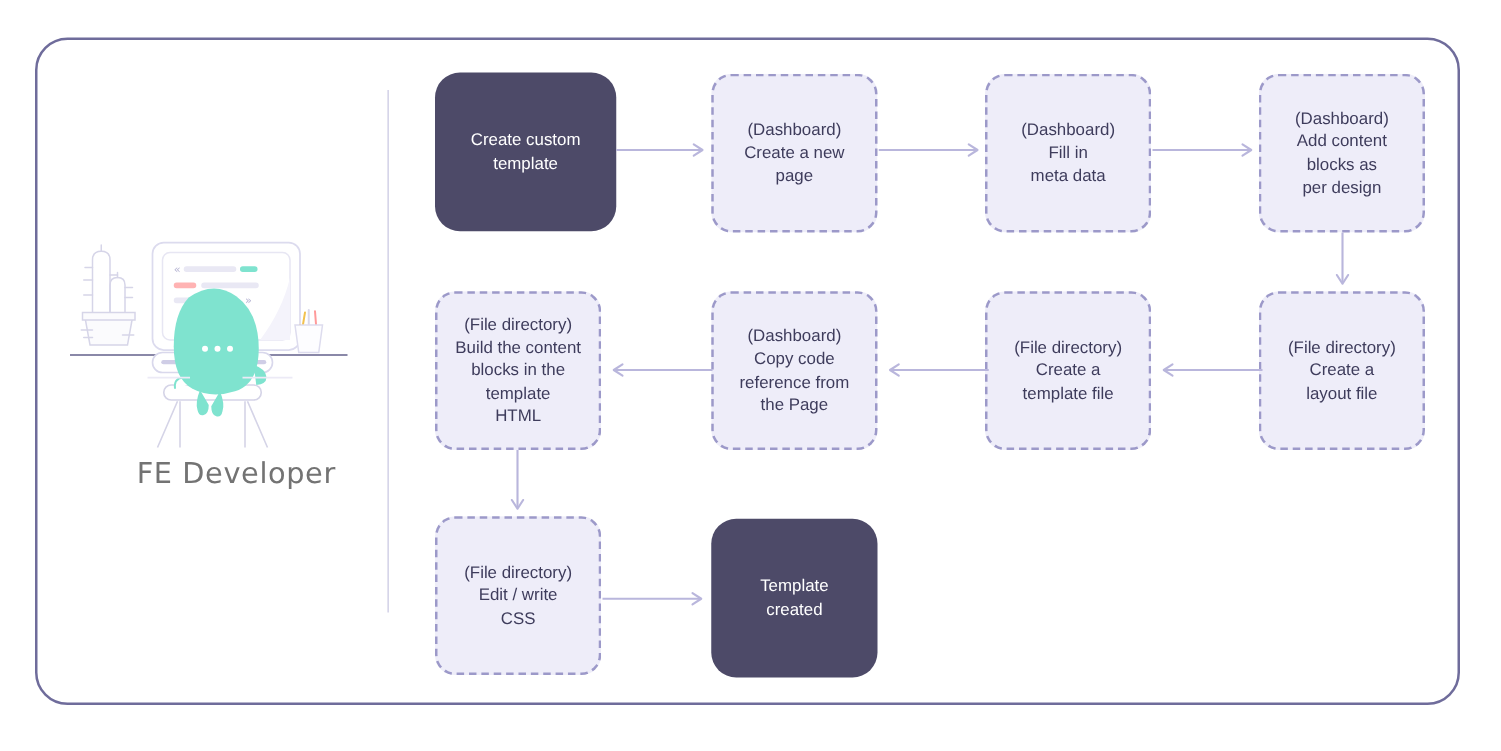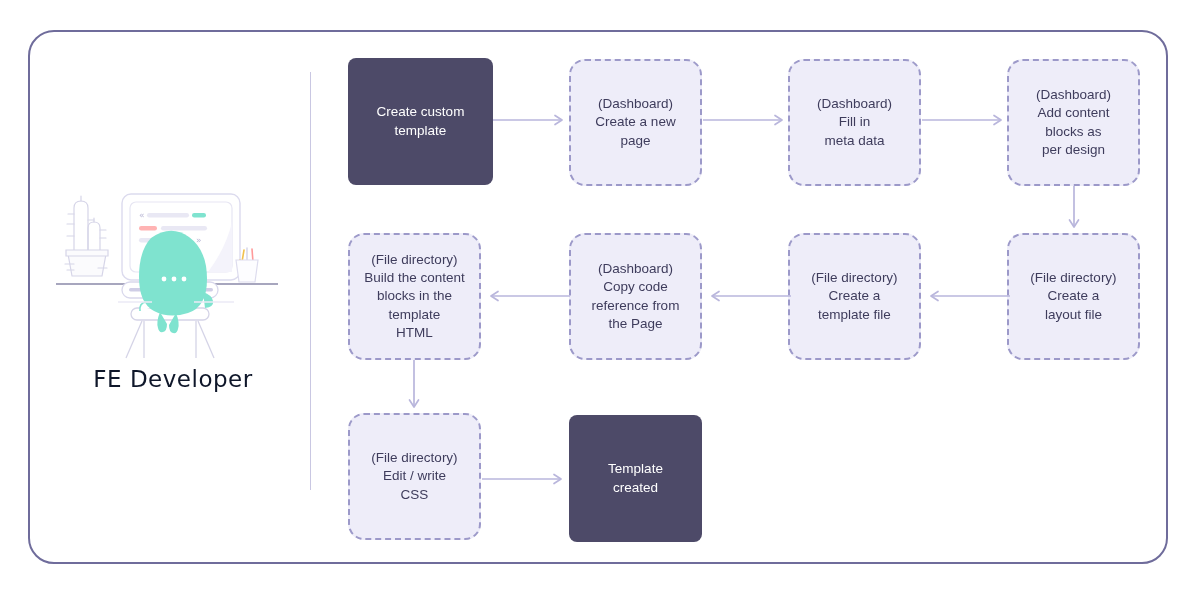--- a/index.html
+++ b/index.html
@@ -32,26 +32,26 @@
 
   
   .left-panel{
     position:absolute;
     left:48px;top:180px;
     width:250px;height:225px;
   }
   .illus{position:absolute;left:0;top:0;width:250px;height:185px;}
   .panel-label{
     position:absolute;
-    left:0;top:186px;
+    left:16px;top:186px;
     width:250px;
     text-align:center;
     font-size:23px;
     letter-spacing:.5px;
-    color:#0f172a;
+    color:#737373;
     font-family:"DejaVu Sans","Liberation Sans",sans-serif;
     font-weight:400;
     white-space:nowrap;
   }
 
   
   .node{
     position:absolute;
     box-sizing:border-box;
     display:flex;
@@ -61,21 +61,21 @@
     line-height:1.34;
     border-radius:14px;
     padding:4px 8px;
   }
   .node .node-text{display:block;white-space:pre-line;}
 
   .node.solid{
     background:#4d4a68;
     color:#ffffff;
     font-size:13.5px;
-    border-radius:8px;
+    border-radius:20px;
   }
   .node.dashed{
     background:#eeedf9;
     color:#3e3c5c;
     font-size:13.5px;
     border:2px dashed #9c99c9;
     border-radius:16px;
   }
 
   

